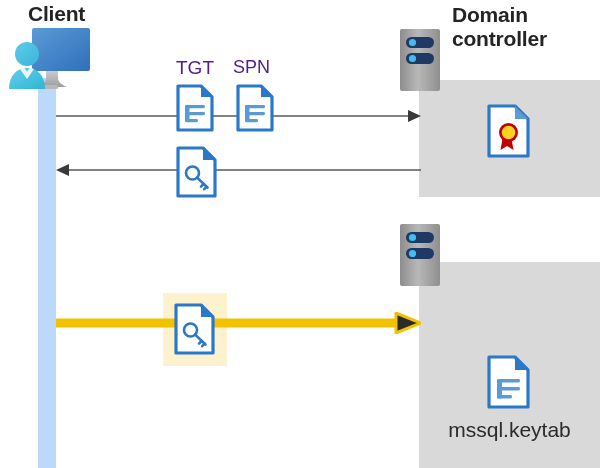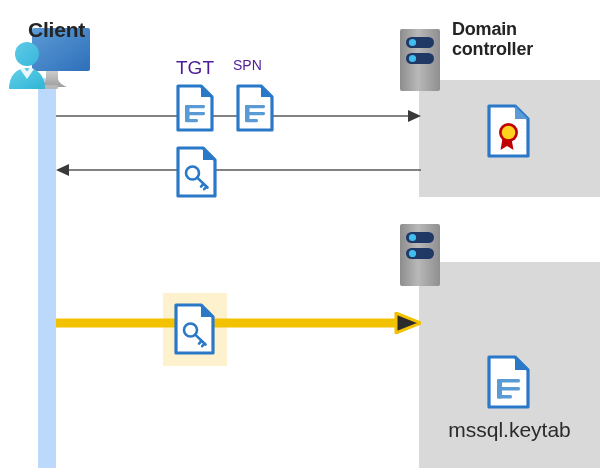--- a/index.html
+++ b/index.html
@@ -22,44 +22,43 @@
   }
   .abs { position: absolute; }
 
   
   .title-bold {
     font-family: "Liberation Sans", sans-serif;
     font-weight: bold;
     color: #242424;
     line-height: 1.12;
     white-space: pre-line;
-    margin-top: 16px;
   }
   .label-client {
     left: 28px; top: 2px;
     font-size: 21px;
     letter-spacing: -0.2px;
   }
   .label-dc {
     left: 452px; top: 3px;
-    font-size: 18px;
+    font-size: 21px;
     letter-spacing: -0.2px;
   }
   .label-linux {
     left: 452px; top: 226px;
     font-size: 20.5px;
     letter-spacing: -0.2px;
   }
   .label-plain {
     font-family: "Liberation Sans", sans-serif;
     color: #4c1d95;
     font-weight: normal;
   }
   .label-tgt { left: 176px; top: 57px; font-size: 19px; }
-  .label-spn { left: 233px; top: 57px; font-size: 14px; }
+  .label-spn { left: 233px; top: 57px; font-size: 18px; }
   .label-keytab {
     left: 419px; top: 418px;
     width: 181px;
     text-align: center;
     font-size: 21px;
     color: #2b2b2b;
   }
 
   
   .panel {

